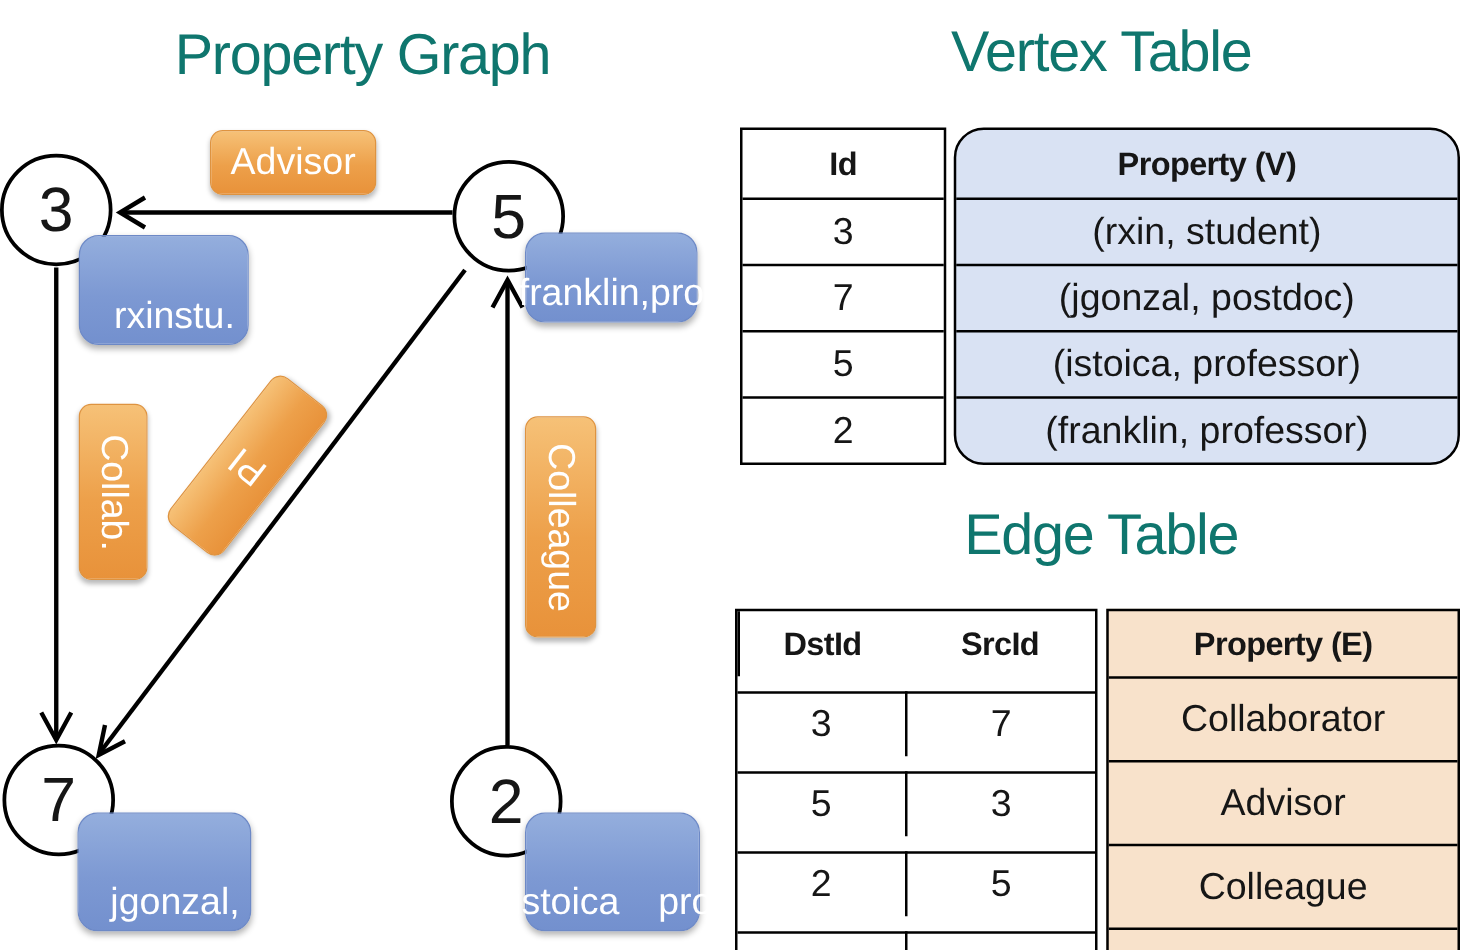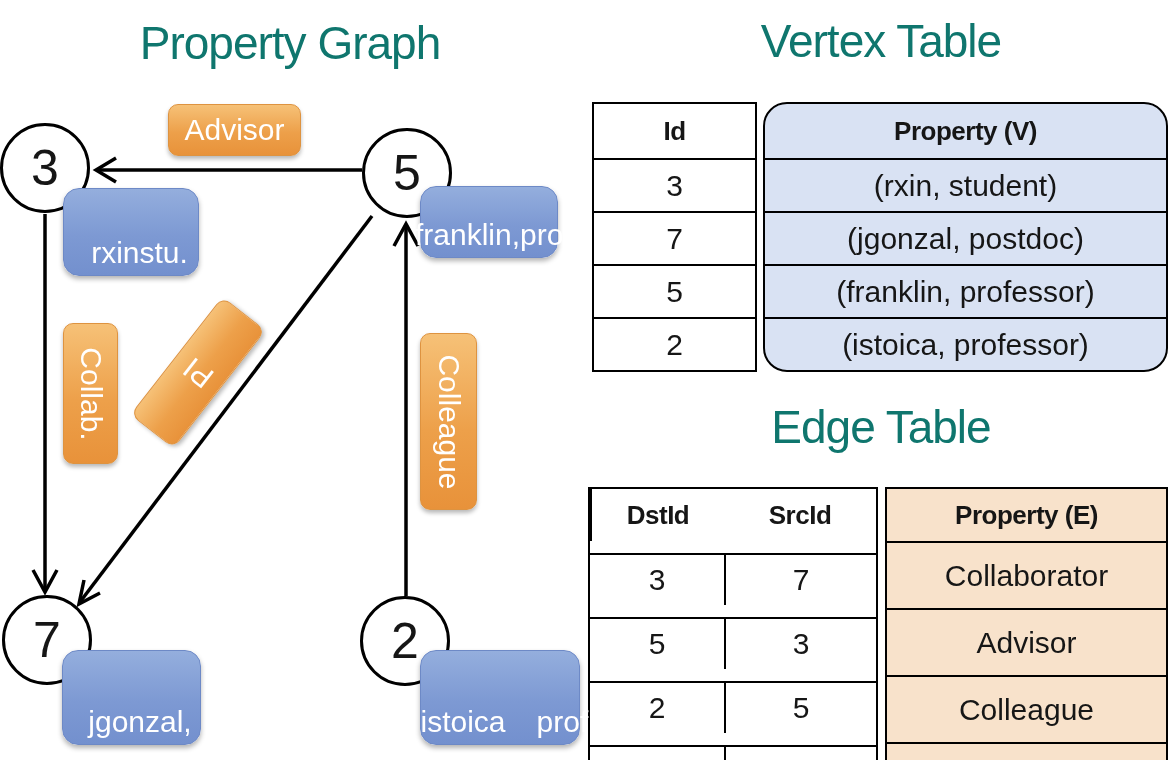--- a/index.html
+++ b/index.html
@@ -52,21 +52,21 @@
     border: 1px solid #6d89c6; border-radius: 16px;
     box-shadow: 0 3px 5px rgba(0,0,0,0.3);
     color: #fff; font-size: 30px; font-weight: 300; line-height: 1.42;
     display: flex; flex-direction: row; justify-content: center;
     padding-left: 17px;
     align-items: flex-end;
   }
   #vprop-rxin     { left: 63px;  top: 188px; width: 136px; height: 88px; }
   #vprop-franklin { left: 420px; top: 186px; width: 138px; height: 72px; }
   #vprop-jgonzal  { left: 62px;  top: 650px; width: 139px; height: 95px; }
-  #vprop-istoica  { left: 420px; top: 650px; width: 160px; height: 95px; gap: 31px; }
+  #vprop-istoica  { left: 420px; top: 650px; width: 140px; height: 95px; gap: 31px; }
 
   
   .tbl-wrap { position: absolute; display: flex; }
   #vertex-table-wrap { left: 592px; top: 102px; gap: 6px; }
   #edge-table-wrap   { left: 588px; top: 487px; gap: 7px; }
 
   .tbl { border: 2.5px solid #000; background: #fff; }
   .tbl .hcell {
     height: 54px; display: flex; align-items: center; justify-content: center;
     font-size: 26px; font-weight: 700; letter-spacing: -0.5px;
@@ -163,22 +163,22 @@
       <div class="hcell">Id</div>
       <div class="cell">3</div>
       <div class="cell">7</div>
       <div class="cell">5</div>
       <div class="cell">2</div>
     </div>
     <div class="tbl" id="tbl-vprop">
       <div class="hcell">Property (V)</div>
       <div class="cell">(rxin, student)</div>
       <div class="cell">(jgonzal, postdoc)</div>
+      <div class="cell">(istoica, professor)</div>
       <div class="cell">(franklin, professor)</div>
-      <div class="cell">(istoica, professor)</div>
     </div>
   </div>
 
   <div class="tbl-wrap" id="edge-table-wrap">
     <div class="tbl" id="tbl-srcdst">
       <div class="hcell colsep">DstId</div>
       <div class="hcell">SrcId</div>
       <div class="cell">3</div>
       <div class="cell colsep">7</div>
       <div class="cell">5</div>

